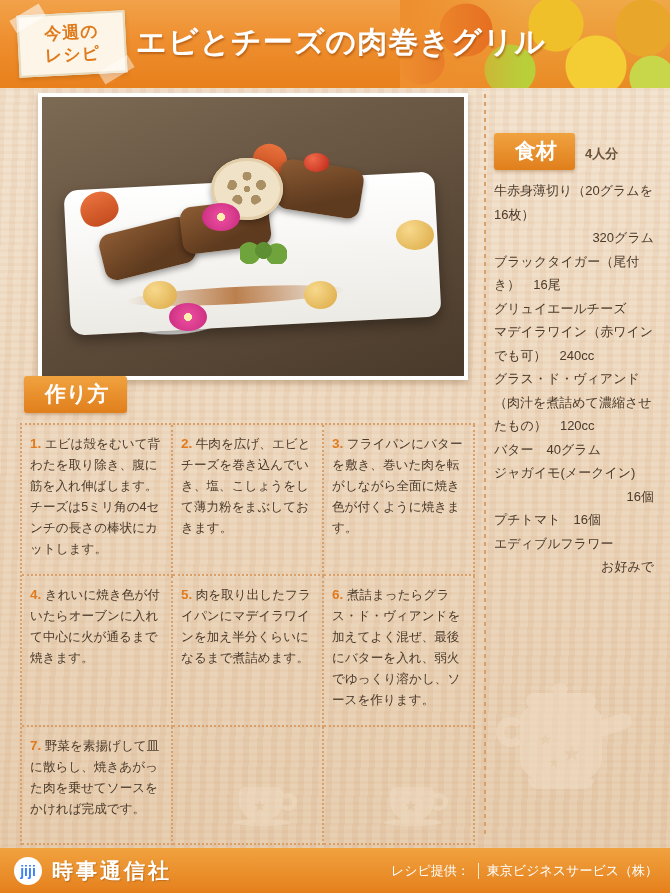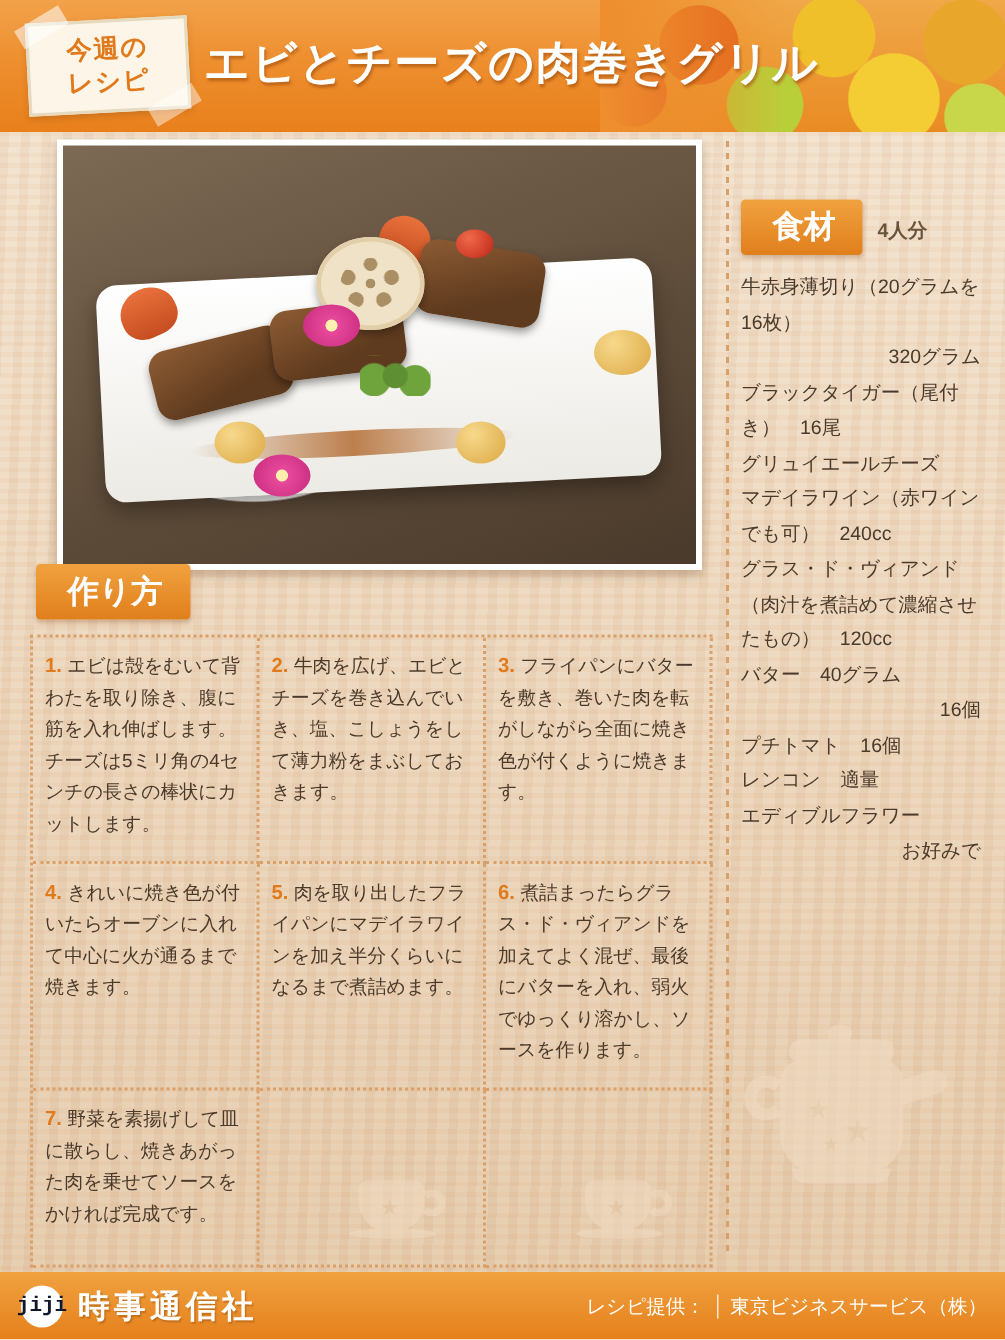--- a/index.html
+++ b/index.html
@@ -224,23 +224,23 @@
 
   
   .footer{
     position:absolute; left:0; top:848px; width:670px; height:45px;
     background:linear-gradient(180deg,#f0a23f,#e5801c);
     color:#ffffff;
     display:flex; align-items:center;
   }
   .logo{
     margin-left:14px; width:28px;height:28px;border-radius:50%;
-    background:#ffffff; color:#0f172a; font-size:14px; font-weight:bold;
+    background:#ffffff; color:#3b82f6; font-size:14px; font-weight:bold;
     display:flex;align-items:center;justify-content:center;
-    font-family:Liberation Mono, monospace;
+    font-family:Liberation Sans, sans-serif;
   }
   .brand{ margin-left:10px; font-size:21px; font-weight:bold; letter-spacing:3px;
     text-shadow:1px 1px 1px rgba(140,70,10,.4);}
   .credit{ margin-left:auto; margin-right:12px; font-size:13px; display:flex; align-items:center;}
   .credit .bar{ display:inline-block; width:1px; height:16px; background:rgba(255,255,255,.8); margin:0 8px;}
 </style>
 </head>
 <body>
 
 <div class="header">
@@ -338,23 +338,23 @@
     </div>
 
     <div class="ing-list">
       <div>牛赤身薄切り（20グラムを16枚）</div>
       <div class="ind">320グラム</div>
       <div>ブラックタイガー（尾付き）　16尾</div>
       <div>グリュイエールチーズ</div>
       <div>マデイラワイン（赤ワインでも可）　240cc</div>
       <div>グラス・ド・ヴィアンド（肉汁を煮詰めて濃縮させたもの）　120cc</div>
       <div>バター　40グラム</div>
+      <div>ジャガイモ(メークイン)</div>
       <div class="ind">16個</div>
       <div>プチトマト　16個</div>
-      <div>レンコン　適量</div>
       <div>エディブルフラワー</div>
       <div class="ind">お好みで</div>
     </div>
   </div>
 
   <div class="pot">
     <div class="lid"></div>
     <div class="top"></div>
     <div class="body2"></div>
     <div class="spout"></div>

